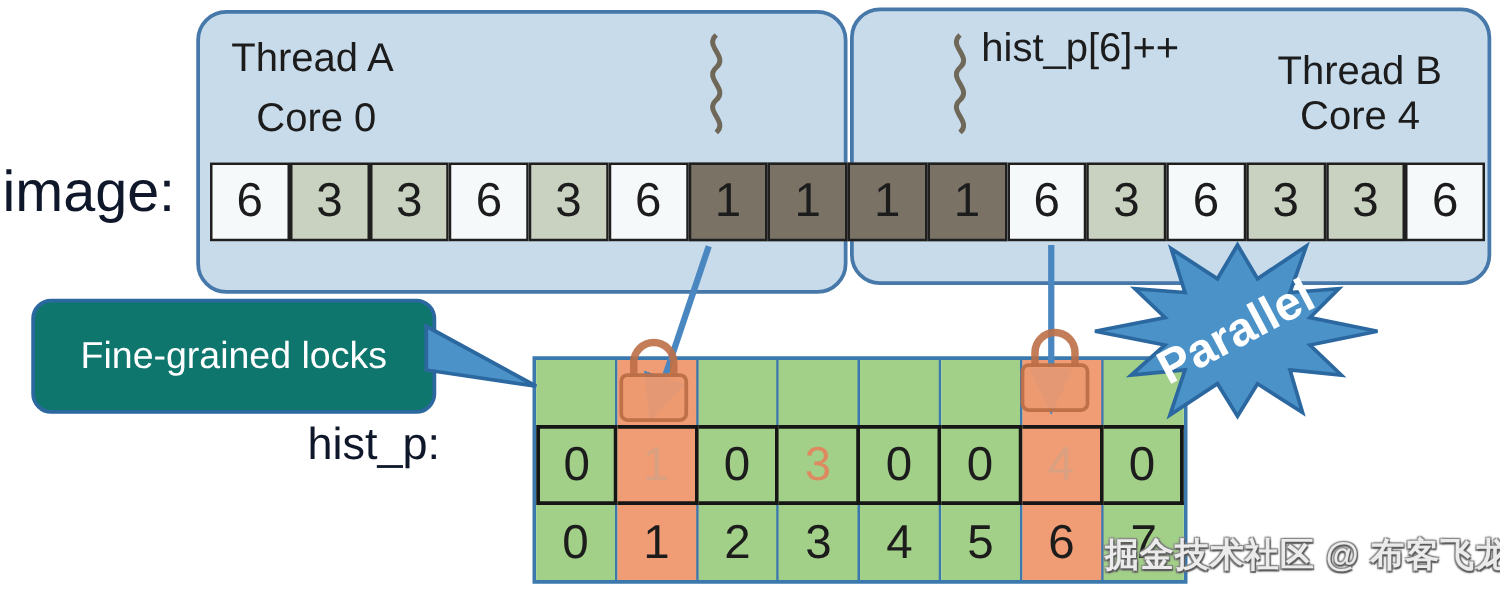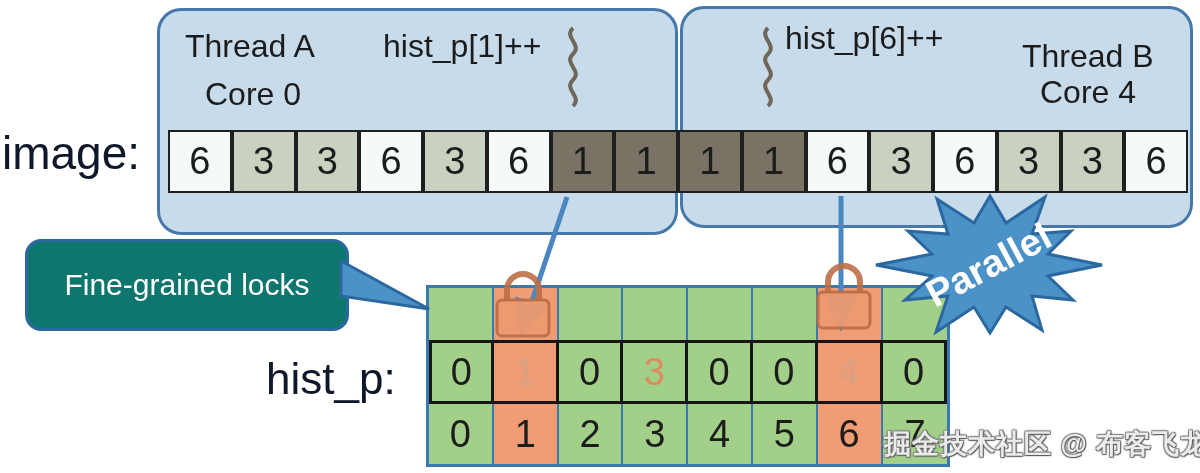--- a/index.html
+++ b/index.html
@@ -8,21 +8,21 @@
 
   
   .tbox{position:absolute;background:#c8dbeb;border:3px solid #4678aa;border-radius:24px;z-index:1;}
   .tbox-a{left:157px;top:8px;width:515px;height:221px;}
   .tbox-b{left:680px;top:6px;width:507px;height:216px;}
   .btxt{position:absolute;color:#1c1c1c;font-size:32px;white-space:nowrap;z-index:2;}
 
   
   .biglabel{position:absolute;color:#0f172a;z-index:2;white-space:nowrap;}
   #image-label{left:2px;top:126px;font-size:46px;}
-  #hist-label{left:246px;top:354px;font-size:44px;margin-left:20px;}
+  #hist-label{left:246px;top:334px;font-size:36px;}
 
   
   #image-array{position:absolute;left:168px;top:130px;display:flex;z-index:2;}
   .icell{box-sizing:border-box;width:63.75px;height:63px;border:2px solid #1f1f1f;
          display:flex;align-items:center;justify-content:center;
          font-size:38px;color:#1c1c1c;}
   .icell[data-tone="light"]{background:#f6f9fa;}
   .icell[data-tone="sage"]{background:#c9d1c0;}
   .icell[data-tone="dark"]{background:#7b7266;}
 
@@ -61,21 +61,20 @@
 </head>
 <body>
 
 <div id="stage">
 
   <div class="tbox tbox-a"></div>
   <div class="tbox tbox-b"></div>
 
   <div class="btxt" style="left:185px;top:28px;">Thread A</div>
   <div class="btxt" style="left:205px;top:76px;">Core 0</div>
-  <div class="btxt" style="left:383px;top:28px;">hist_p[1]++</div>
 
   <div class="btxt" style="left:785px;top:20px;">hist_p[6]++</div>
   <div class="btxt" style="left:1022px;top:38px;">Thread B</div>
   <div class="btxt" style="left:1040px;top:74px;">Core 4</div>
 
   <div id="image-label" class="biglabel">image:</div>
   <div id="hist-label" class="biglabel">hist_p:</div>
 
   <div id="image-array">
       <div class="icell" data-tone="light">6</div>

